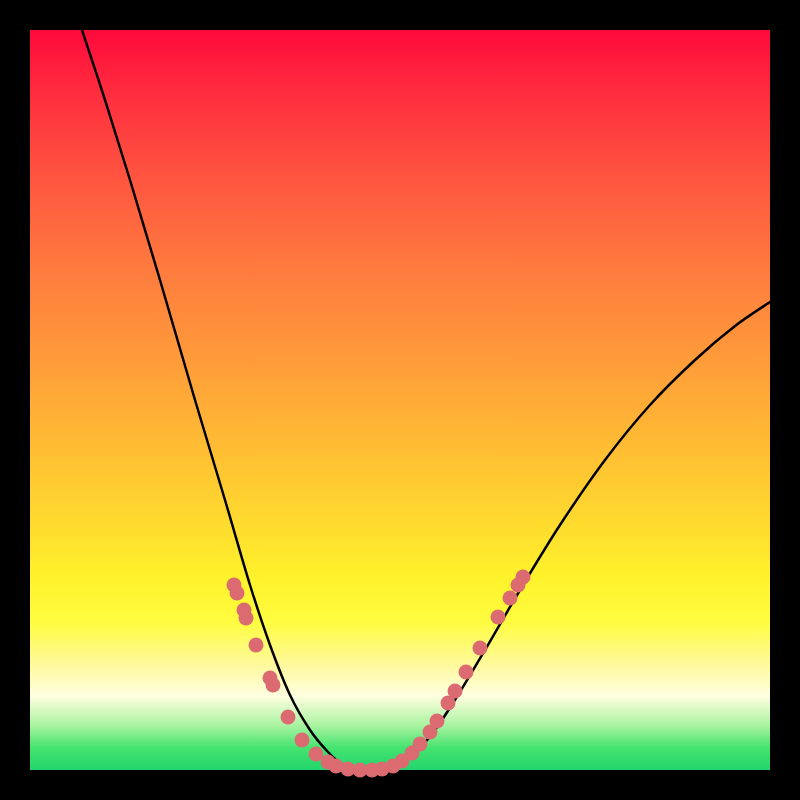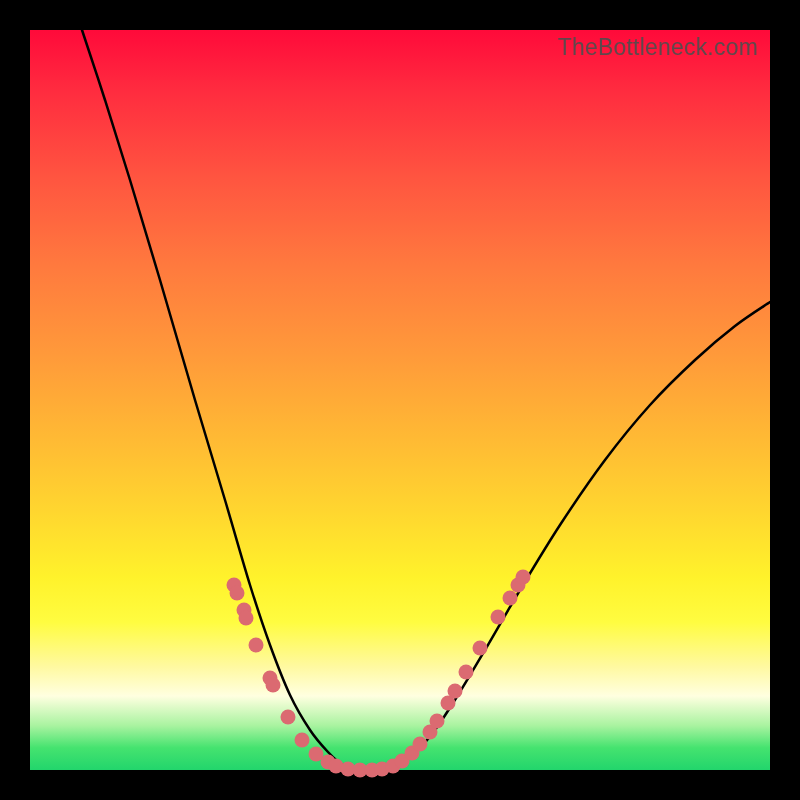--- a/index.html
+++ b/index.html
@@ -62,21 +62,20 @@
   .dot {
     fill: #db6a71;
     stroke: #db6a71;
     stroke-width: 0;
   }
 </style>
 </head>
 <body>
 
 <div class="frame">
-  <div class="watermark">TheBottleneck.com</div>
   <svg viewBox="0 0 740 740" preserveAspectRatio="none">
     <path class="curve" d="M 52 0 C 55.833333333333336 11.666666666666666, 67 45, 75 70 C 83 95, 90.83333333333333 120, 100 150 C 109.16666666666667 180, 119.16666666666667 213.33333333333334, 130 250 C 140.83333333333334 286.6666666666667, 154.16666666666666 333.3333333333333, 165 370 C 175.83333333333334 406.6666666666667, 185.83333333333334 439.1666666666667, 195 470 C 204.16666666666666 500.8333333333333, 212.5 530.8333333333334, 220 555 C 227.5 579.1666666666666, 233.33333333333334 596.6666666666666, 240 615 C 246.66666666666666 633.3333333333334, 253.33333333333334 650.8333333333334, 260 665 C 266.6666666666667 679.1666666666666, 273.6666666666667 690.5, 280 700 C 286.3333333333333 709.5, 292.5 716.1666666666666, 298 722 C 303.5 727.8333333333334, 307.6666666666667 732, 313 735 C 318.3333333333333 738, 323.8333333333333 739.1666666666666, 330 740 C 336.1666666666667 740.8333333333334, 343.6666666666667 740.8333333333334, 350 740 C 356.3333333333333 739.1666666666666, 362.1666666666667 737.8333333333334, 368 735 C 373.8333333333333 732.1666666666666, 378.8333333333333 728.8333333333334, 385 723 C 391.1666666666667 717.1666666666666, 397.8333333333333 709.6666666666666, 405 700 C 412.1666666666667 690.3333333333334, 419.6666666666667 678.3333333333334, 428 665 C 436.3333333333333 651.6666666666666, 444.6666666666667 637.5, 455 620 C 465.3333333333333 602.5, 477.5 580.8333333333334, 490 560 C 502.5 539.1666666666666, 515.8333333333334 516.6666666666666, 530 495 C 544.1666666666666 473.3333333333333, 560 450, 575 430 C 590 410, 605 391.6666666666667, 620 375 C 635 358.3333333333333, 650.8333333333334 343.1666666666667, 665 330 C 679.1666666666666 316.8333333333333, 692.5 305.6666666666667, 705 296 C 717.5 286.3333333333333, 734.1666666666666 276, 740 272"></path>
     <g>
         <circle cx="204" cy="555" r="7.5" class="dot"></circle>
         <circle cx="207" cy="563" r="7.5" class="dot"></circle>
         <circle cx="214" cy="580" r="7.5" class="dot"></circle>
         <circle cx="216" cy="588" r="7.5" class="dot"></circle>
         <circle cx="226" cy="615" r="7.5" class="dot"></circle>
         <circle cx="240" cy="648" r="7.5" class="dot"></circle>
         <circle cx="243" cy="655" r="7.5" class="dot"></circle>

